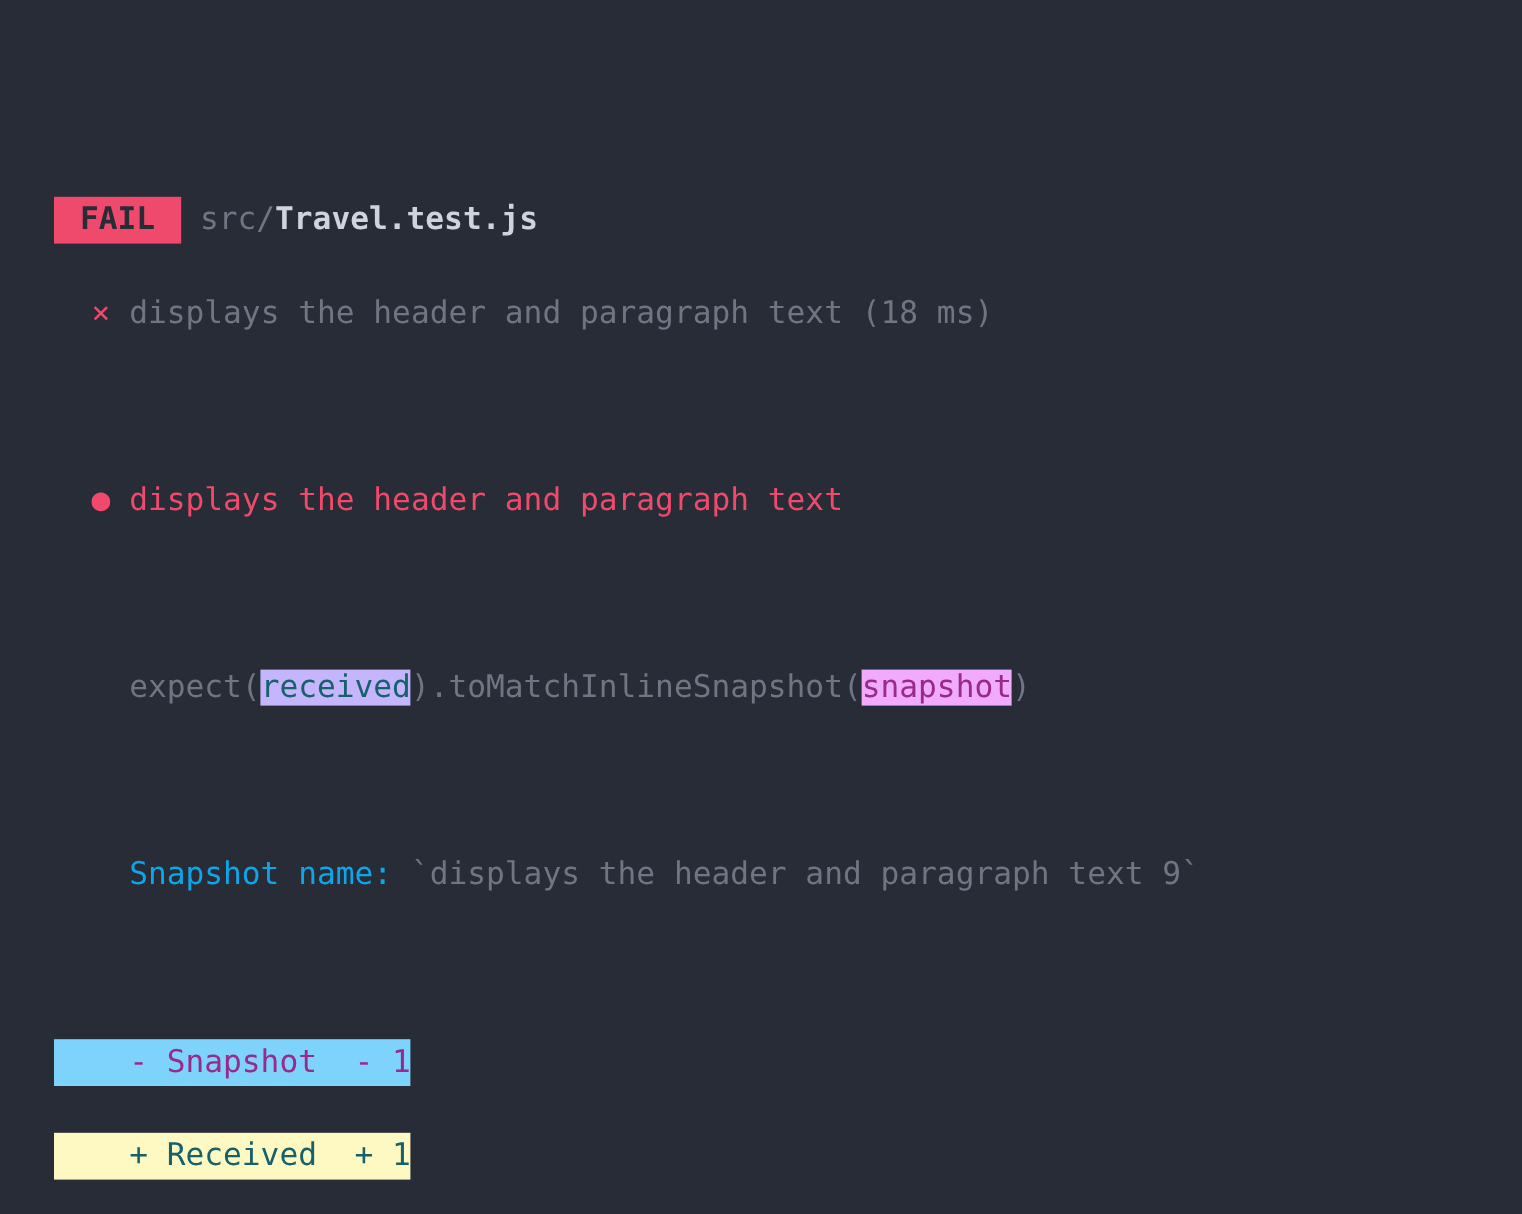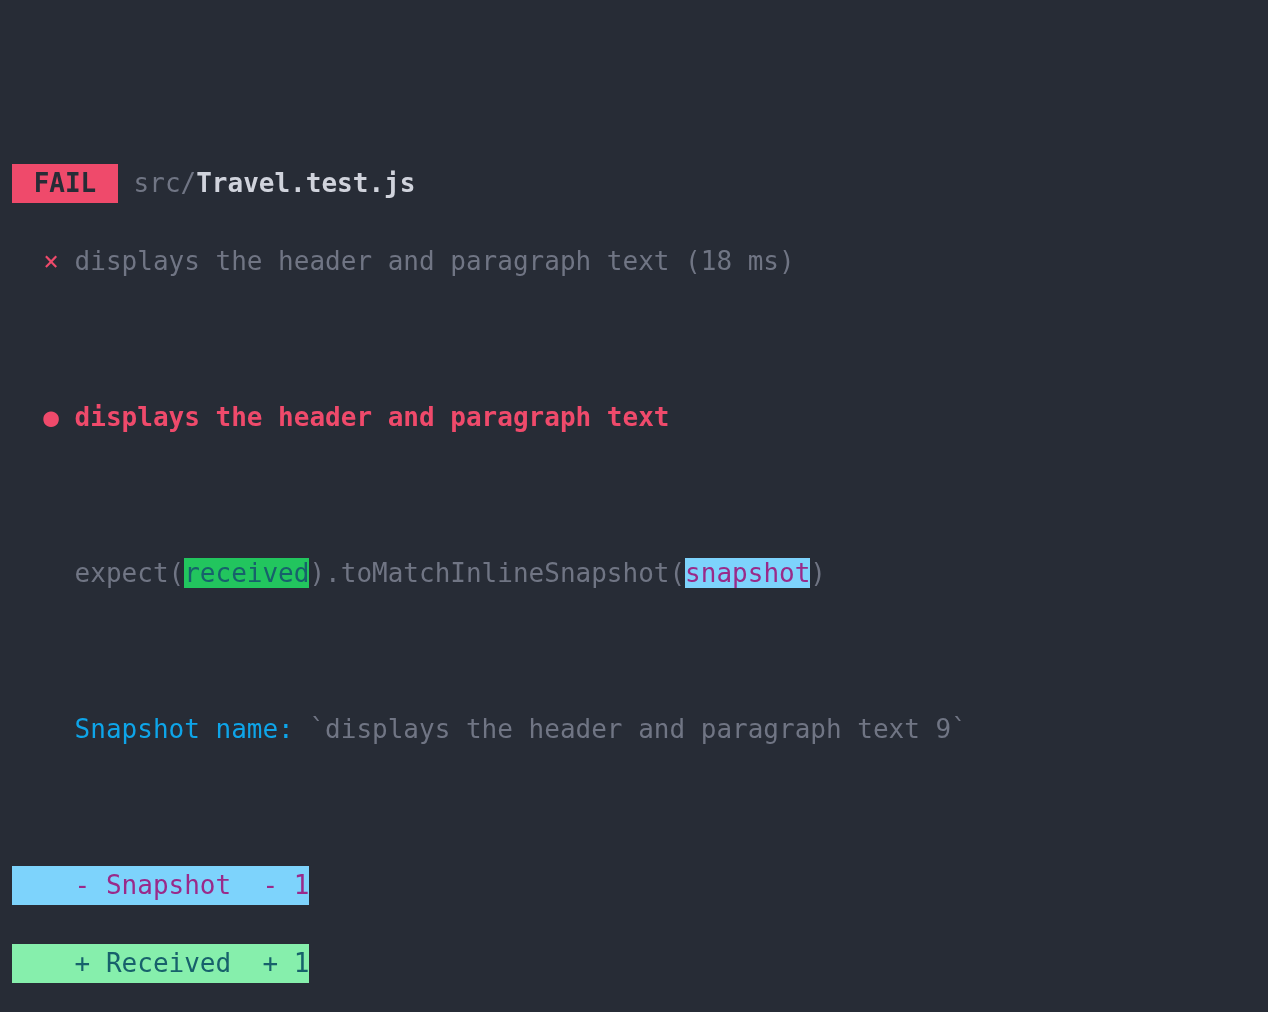--- a/index.html
+++ b/index.html
@@ -6,37 +6,37 @@
   body {
     background: #272c36;
     font-family: "SF Mono", "Monaco", "Menlo", "Consolas", "DejaVu Sans Mono", monospace;
     font-size: 26px;
     line-height: 1.5;
     color: #a9adb8;
     padding: 8px 0 0 0;
     white-space: pre;
     letter-spacing: 0px;
   }
-  .line { display: block; padding: 0 12px; }
+  .line { display: block; padding: 0 32px; margin-left: 13px; }
   .fail-badge {
     background: #ef4a6b;
     color: #272c36;
     font-weight: bold;
     padding: 0 6px;
     display: inline-block;
   }
   .dim { color: #707584; }
   .bright { color: #d0d3dc; font-weight: bold; }
   .red-x { color: #ef4a6b; }
-  .red-bold { color: #ef4a6b; font-weight: bold; }
+  .red-bold { color: #ef4a6b; font-weight: normal; }
   .bullet { color: #ef4a6b; }
-  .hl-recv { background: #22c55e; color: #17616b; }
-  .hl-snap { background: #7dd3fc; color: #9a2a8a; }
+  .hl-recv { background: #c4b5fd; color: #17616b; }
+  .hl-snap { background: #f0abfc; color: #9a2a8a; }
   .snap-minus { background: #7dd3fc; color: #9a2a8a; display: inline-block; }
-  .recv-plus { background: #86efac; color: #17616b; display: inline-block; }
+  .recv-plus { background: #fef9c3; color: #17616b; display: inline-block; }
   .w { color: #0ea5e9; }
 </style>
 </head>
 <body>
 
 
 
 <span class="line"><span class="fail-badge"> FAIL </span><span class="dim"> src/</span><span class="bright">Travel.test.js</span></span>
 <span class="line"><span class="red-x">  ×</span><span class="dim"> displays the header and paragraph text (18 ms)</span></span>
 <span class="line"> </span>

